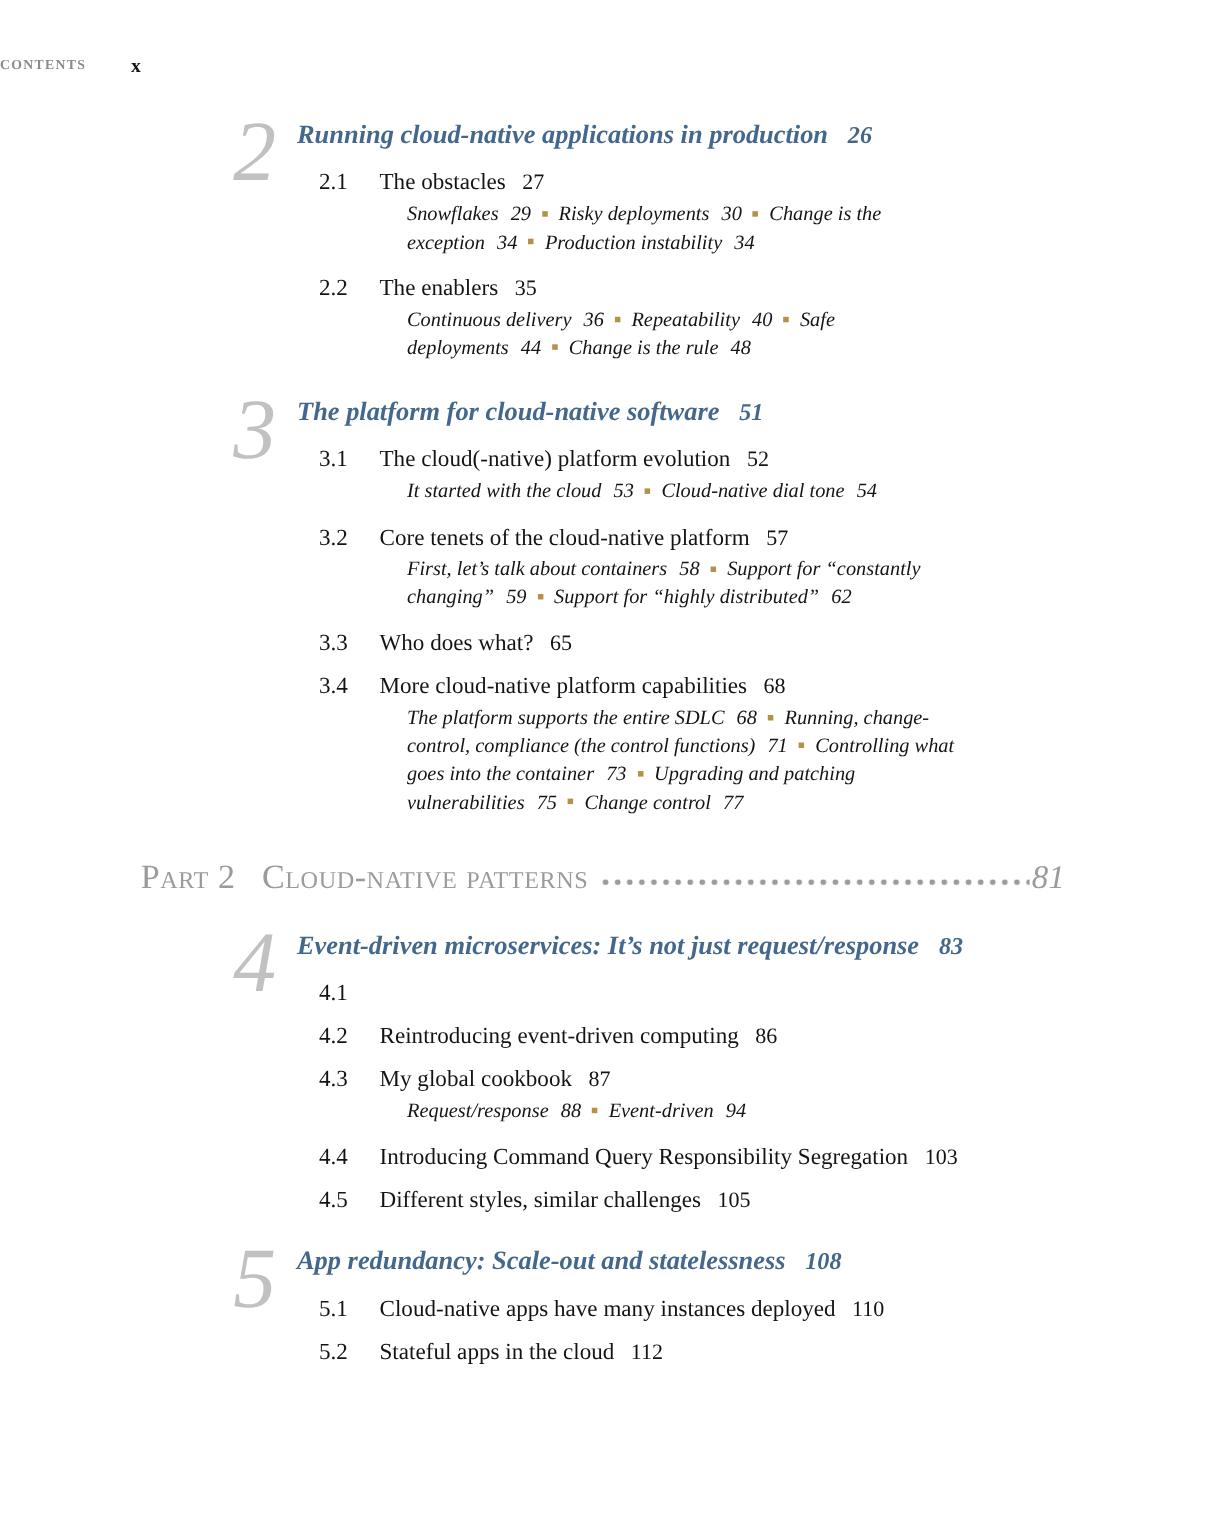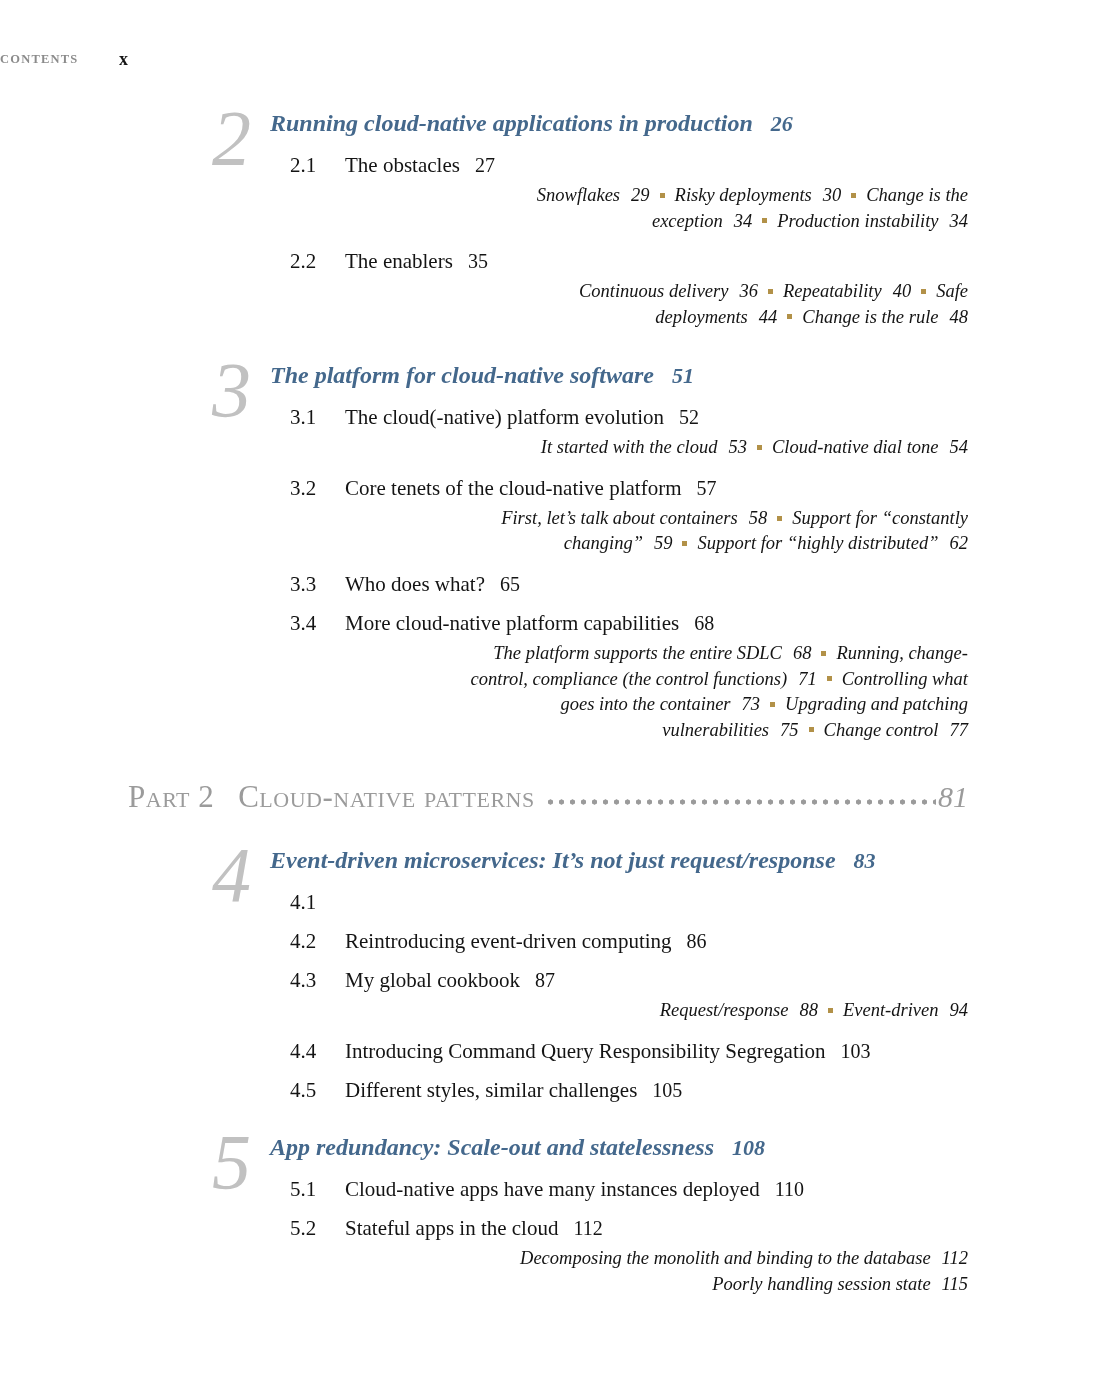--- a/index.html
+++ b/index.html
@@ -41,31 +41,31 @@
     color:var(--chapter-title);line-height:1.25;margin-top:32px;
   }
   .ch-title .pg{
     font-size:22px;font-weight:bold;font-style:italic;
     color:var(--chapter-title);margin-left:18px;
   }
   .section{display:flex;margin-top:16px;margin-left:20px;line-height:1.1;}
   .sec-num{flex:none;width:55px;font-size:21px;}
   .sec-title{font-size:21px;}
   .sec-pg{font-size:20px;margin-left:15px;}
-  .subs{margin-top:6px;margin-left:100px;margin-bottom:4px;text-align:right;}
+  .subs{margin-top:6px;margin-left:100px;margin-bottom:4px;}
   .sub-line{font-style:italic;font-size:18.5px;line-height:25.5px;}
   .sub-pg{margin-left:11px;}
   .bullet{
     display:inline-block;width:5px;height:5px;background:var(--bullet);
     margin:0 10px 3px 10px;vertical-align:middle;
   }
 
   
   .part{
-    display:flex;align-items:center;
+    display:flex;align-items:flex-end;
     margin-top:36px;margin-bottom:8px;
     font-variant:small-caps;color:var(--part-heading);
   }
   .part-label{font-size:31px;letter-spacing:0.5px;margin-right:24px;}
   .part-title{font-size:31px;letter-spacing:0.5px;}
   .leader{
     flex:1;height:12px;align-self:flex-end;margin:0 2px 7px 10px;
     background-image:radial-gradient(circle, var(--part-heading) 2.4px, transparent 2.8px);
     background-size:11px 8px;background-repeat:repeat-x;background-position:left center;
   }
@@ -176,19 +176,15 @@
       <div class="ch-body">
         <div class="ch-title"><span class="t">App redundancy: Scale-out and statelessness</span><span class="pg">108</span></div>
         <div class="section">
           <span class="sec-num">5.1</span>
           <span class="sec-title-wrap"><span class="sec-title">Cloud-native apps have many instances deployed</span><span class="sec-pg">110</span></span>
         </div>
         <div class="section">
           <span class="sec-num">5.2</span>
           <span class="sec-title-wrap"><span class="sec-title">Stateful apps in the cloud</span><span class="sec-pg">112</span></span>
         </div>
-        <div class="subs">
-          <div class="sub-line"><span class="sub-seg"><span class="sub-text">Decomposing the monolith and binding to the database</span><span class="sub-pg">112</span></span></div>
-          <div class="sub-line"><span class="sub-seg"><span class="sub-text">Poorly handling session state</span><span class="sub-pg">115</span></span></div>
-        </div>
       </div>
     </div>
   </main>
 
 </body></html>

